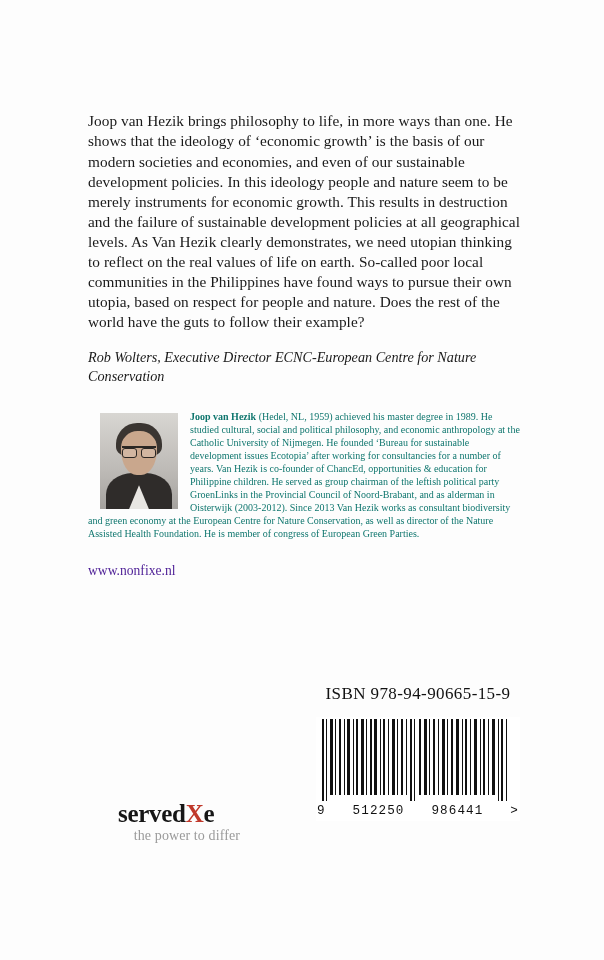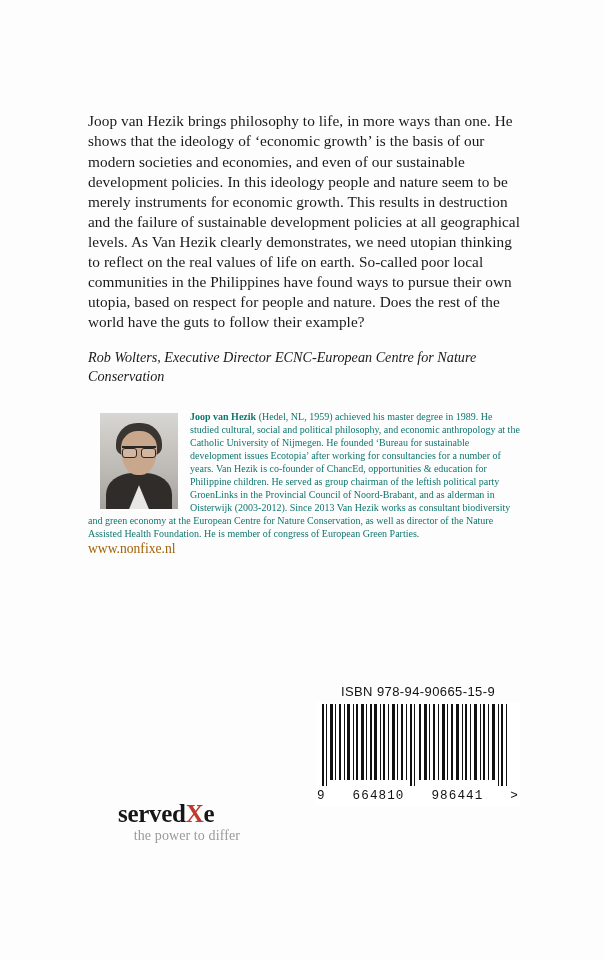--- a/index.html
+++ b/index.html
@@ -115,45 +115,46 @@
     width: 20px; height: 24px;
     background: #e8e6e2;
     clip-path: polygon(50% 0, 100% 100%, 0 100%);
   }
   .bio .lead {
     font-weight: bold;
   }
 
   
   .website {
+    margin-top: 22px;
     font-size: 13.6px;
-    color: #a16207;
+    color: #4c1d95;
   }
 
   
   .bottom {
     position: absolute;
     left: 88px;
     bottom: 108px;
     width: 432px;
     height: 150px;
   }
   .isbn-block {
     position: absolute;
     right: 0;
     top: -18px;
     width: 204px;
     text-align: center;
   }
   .isbn-text {
-    font-family: Liberation Sans, sans-serif;
-    font-size: 13px;
+    font-family: Liberation Serif, serif;
+    font-size: 17px;
     letter-spacing: 0.4px;
     color: #111;
-    margin-bottom: 3px;
+    margin-bottom: 13px;
   }
   .barcode {
     width: 204px;
     height: 104px;
     background: #fff;
     position: relative;
   }
   .barcode svg { display: block; }
   .barcode-digits {
     font-family: "Liberation Mono", monospace;
@@ -267,21 +268,21 @@
             <rect x="167" y="2" width="2" height="76"></rect>
             <rect x="172" y="2" width="1" height="76"></rect>
             <rect x="176" y="2" width="3" height="76"></rect>
             <rect x="182" y="2" width="1" height="82"></rect>
             <rect x="185" y="2" width="2" height="82"></rect>
             <rect x="190" y="2" width="1" height="82"></rect>
           </g>
         </svg>
         <div class="barcode-digits">
           <span>9</span>
-          <span>664810</span>
+          <span>512250</span>
           <span>986441</span>
           <span>&gt;</span>
         </div>
       </div>
     </div>
 
     <div class="logo-block">
       <div class="logo-word"><span>served</span><span class="x">X</span><span>e</span></div>
       <div class="logo-tag">the power to differ</div>
     </div>

